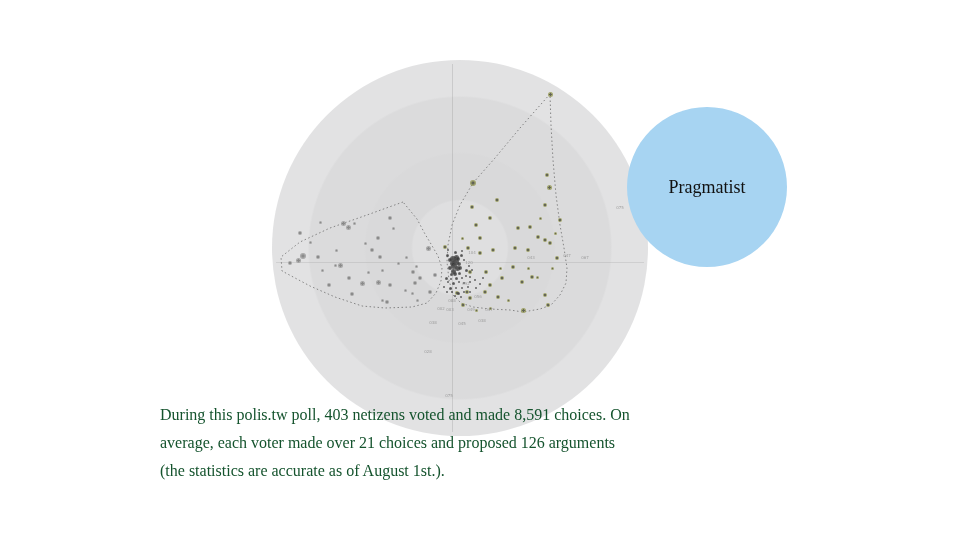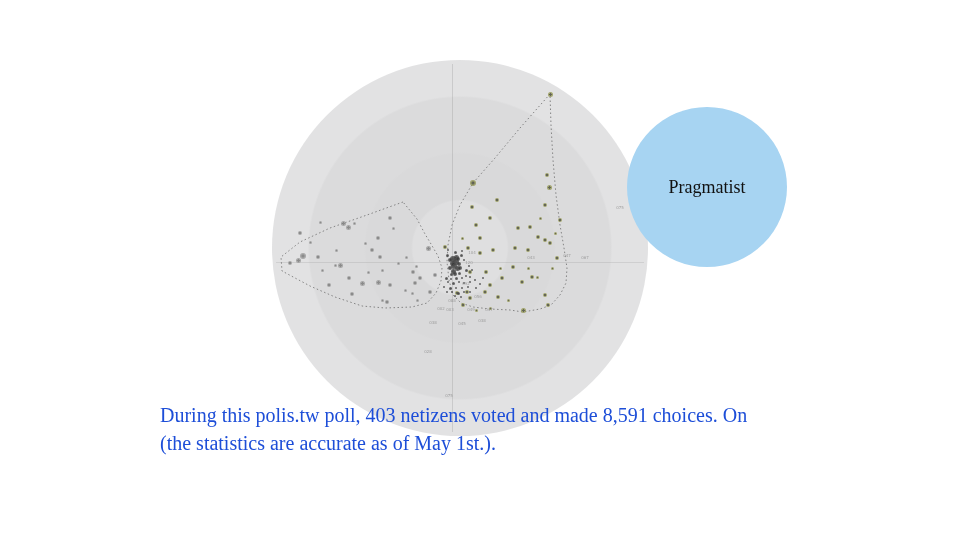--- a/index.html
+++ b/index.html
@@ -31,21 +31,21 @@
   }
   
   .bubble{
     position:absolute;border-radius:50%;z-index:3;
     display:flex;align-items:center;justify-content:center;
   }
   .bubble span{font-size:18px;color:#111;}
   
   .caption{
     position:absolute;left:160px;top:401px;z-index:4;
-    font-size:20px;line-height:28px;color:#1d4ed8;
+    font-size:16px;line-height:28px;color:#14532d;
   }
   .caption div{white-space:nowrap;}
 </style>
 </head>
 <body>
 
 <div class="slide">
 
   <div class="plot">
     <div class="plot-disc" id="plot-disc" style="left: 272px; top: 60px; height: 376px; width: 376px;"></div>
@@ -221,16 +221,17 @@
       </div>
   </div>
 
   <div class="bubble" id="bubble-pragmatist" style="left: 627px; top: 107px; height: 160px; width: 160px; background: rgb(167, 212, 242);">
     <span>Pragmatist</span>
   </div>
 
 
   <div class="caption">
     <div>During this polis.tw poll, 403 netizens voted and made 8,591 choices. On</div>
-    <div>(the statistics are accurate as of May 1st.).</div>
+    <div>average, each voter made over 21 choices and proposed 126 arguments</div>
+    <div>(the statistics are accurate as of August 1st.).</div>
   </div>
 
 </div>
 
 </body></html>

